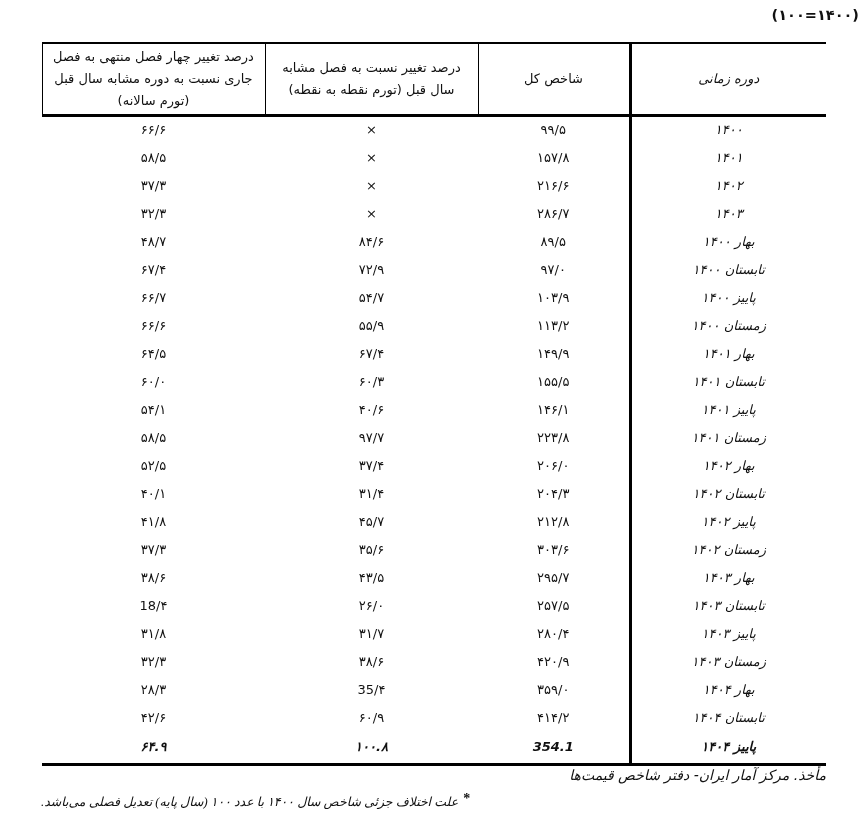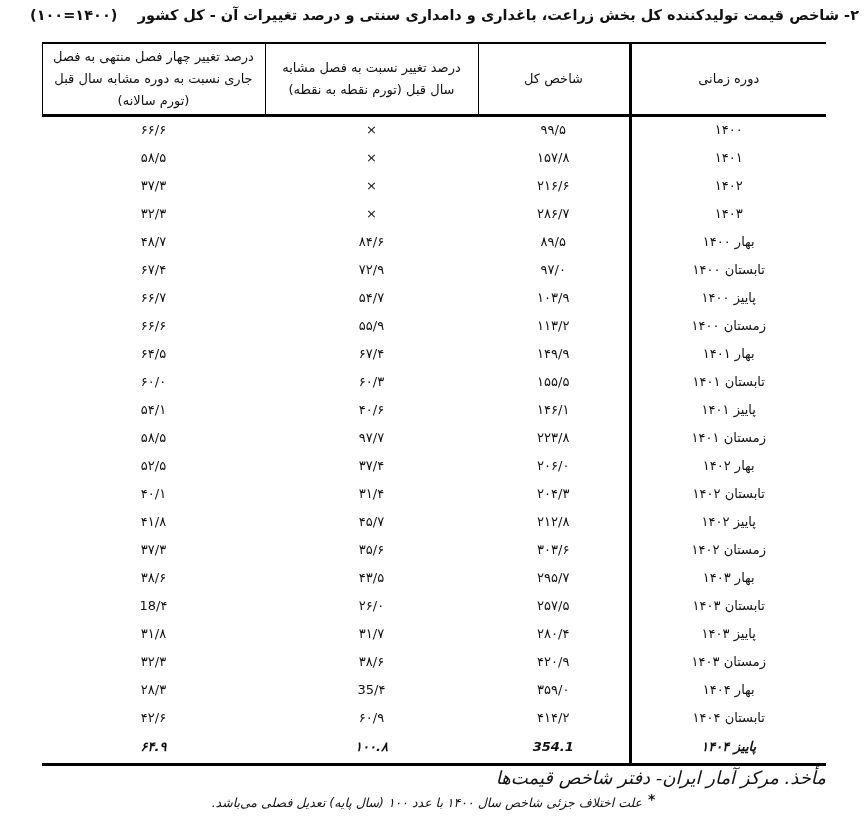--- a/index.html
+++ b/index.html
@@ -27,47 +27,46 @@
   .main-table th, .main-table td {
     text-align:center; vertical-align:middle;
     font-size:13px; font-weight:400;
   }
   thead th {
     height:72px;
     border-bottom:3.5px solid #000;
     line-height:1.7;
     padding:0 10px;
   }
-  th.c-period, td.c-period { border-left:3px solid #000; }
+  th.c-period, td.c-period { border-left:3px solid #000;font-style:italic; }
   th.c-index  { border-left:1.5px solid #000; }
   th.c-pop    { border-left:1.5px solid #000; }
   th.c-annual { border-left:1.5px solid #000; }
   tbody tr { height:28px; }
   tbody tr.bold-row { height:33px; }
   tbody tr.bold-row td { font-weight:bold; font-style:italic; }
   .source-line {
     position:absolute; top:767px; right:41px; left:41px;
-    text-align:right; font-style:italic; font-size:18px;
+    text-align:right; font-style:italic; font-size:14px;
   }
   .footnote-line {
     position:absolute; top:791px; right:41px; left:41px;
-    text-align:center; font-style:italic; font-size:12.5px;
+    text-align:left; font-style:italic; font-size:12.5px;font-family:Liberation Serif, serif;
   }
   .star {
     font-style:normal; font-weight:bold; font-size:14px;
     vertical-align:3px; margin-left:2px;
   }
 </style>
 </head>
 <body>
 
 <div class="page">
 
   <div class="title-row">
-    <span>۲- شاخص قیمت تولیدکننده کل بخش زراعت، باغداری و دامداری سنتی و درصد تغییرات آن - کل کشور</span>
     <span>(۱۴۰۰=۱۰۰)</span>
   </div>
 
   <table class="main-table">
     <colgroup>
       <col style="width:196px">
       <col style="width:152px">
       <col style="width:213px">
       <col style="width:223px">
     </colgroup>

